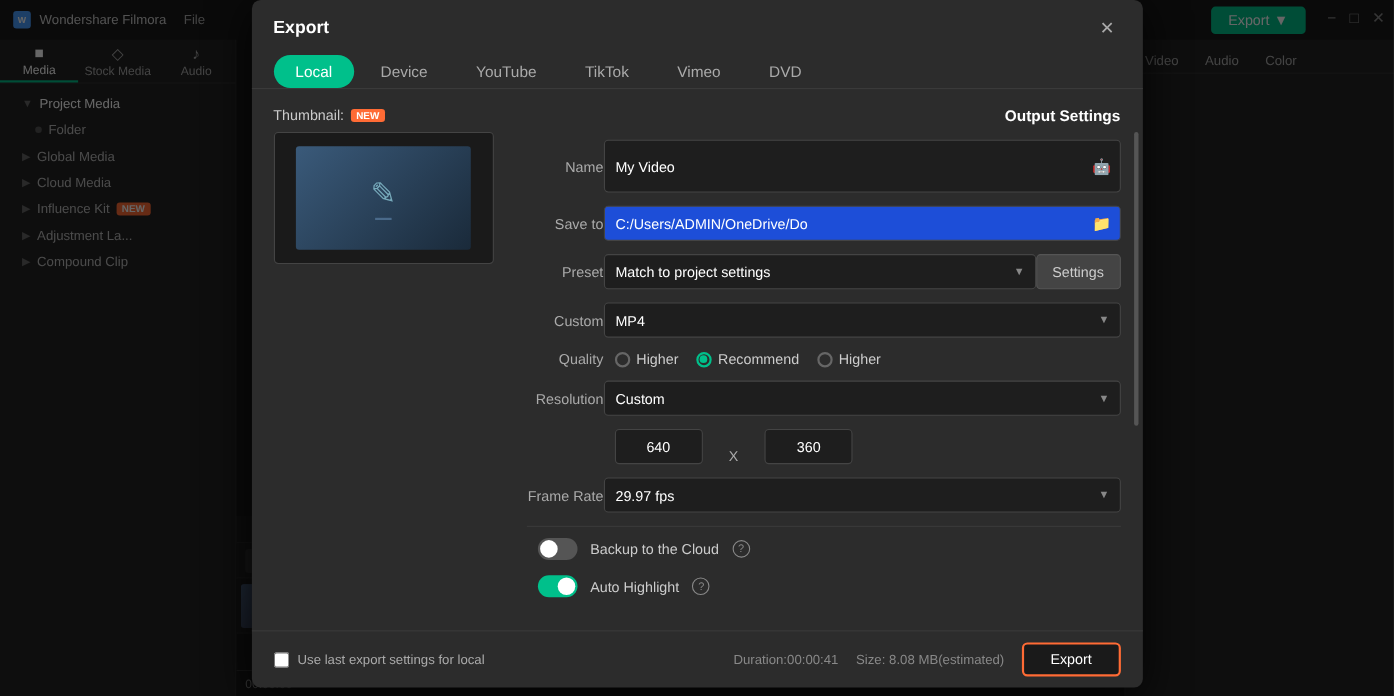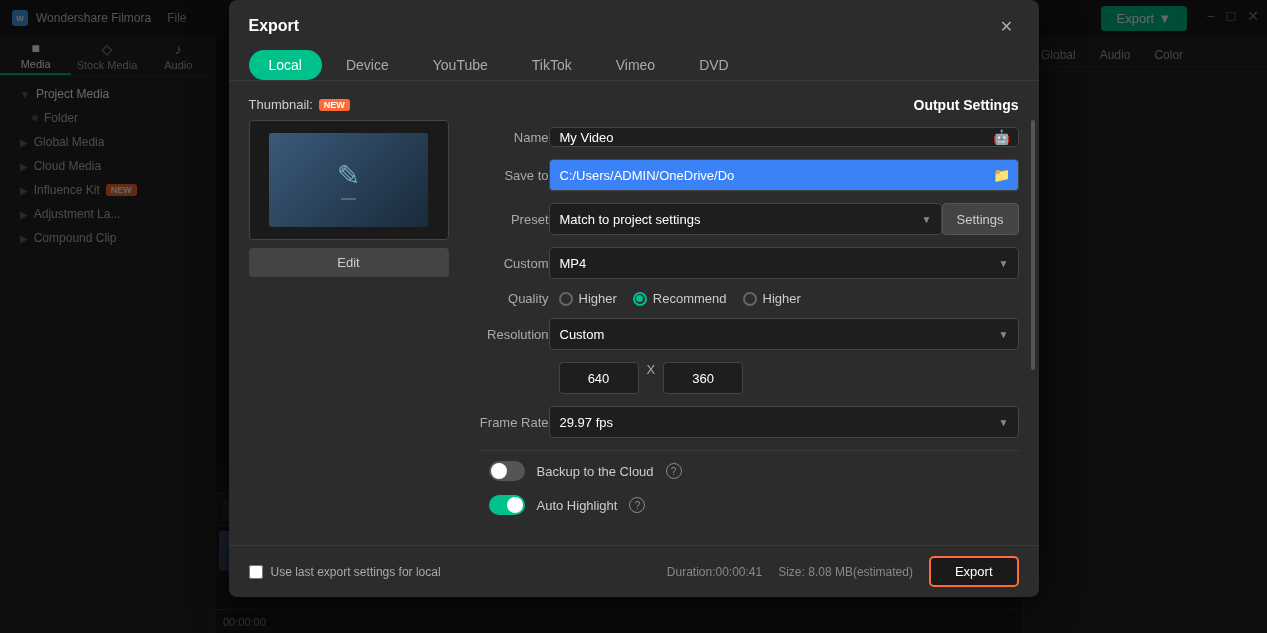--- a/index.html
+++ b/index.html
@@ -414,21 +414,21 @@
       align-items: center;
     }
     .os-input-with-icon input {
       width: 100%;
       background: #1e1e1e;
       border: 1px solid #444;
       border-radius: 4px;
       color: #fff;
       padding: 5px 32px 5px 10px;
       font-size: 13px;
-      height: 20px;
+      height: 48px;
     }
     .os-input-icon {
       position: absolute;
       right: 8px;
       color: #888;
       font-size: 14px;
       cursor: pointer;
     }
     .os-select-wrapper {
       flex: 1;
@@ -500,22 +500,22 @@
       background: #00c08b;
     }
     .radio-label {
       font-size: 13px;
       color: #ccc;
     }
 
     
     .res-inputs {
       display: flex;
-      align-items: flex-start;
-      gap: 8px;
+      align-items: flex-end;
+      gap: 24px;
       margin-bottom: 12px;
       margin-left: 80px;
     }
     .res-input {
       width: 80px;
       background: #1e1e1e;
       border: 1px solid #444;
       border-radius: 4px;
       color: #fff;
       padding: 5px 10px;
@@ -701,21 +701,21 @@
     </div>
     <div class="sidebar-item">
       <span class="si-arrow">▶</span>
       <span>Compound Clip</span>
     </div>
   </div>
 </div>
 
 <div class="right-panel">
   <div class="right-panel-tabs">
-    <div class="rpt">Global</div>
+    <div class="rpt">Video</div>
     <div class="rpt">Audio</div>
     <div class="rpt">Color</div>
   </div>
 </div>
 
 <div class="main-content"></div>
 
 <div class="timeline-area">
   <div class="timeline-toolbar">
     <button class="tl-btn">↶</button>
@@ -764,38 +764,37 @@
           <span class="new-badge">NEW</span>
         </div>
         <div class="thumb-preview">
           <div class="thumb-preview-inner">
             <div style="display:flex;flex-direction:column;align-items:center">
               <span class="thumb-edit-icon">✎</span>
               <div class="thumb-line"></div>
             </div>
           </div>
         </div>
-        <button class="edit-btn">Edit</button>
       </div>
 
       <div class="output-settings">
         <div class="os-title">Output Settings</div>
 
         <div class="os-row">
           <span class="os-label">Name</span>
           <div class="os-input-with-icon">
             <input type="text" class="os-input" style="width: 100%; padding-right: 32px;" value="My Video">
             <span class="os-input-icon">🤖</span>
           </div>
         </div>
 
         <div class="os-row">
           <span class="os-label">Save to</span>
           <div class="os-input-with-icon">
-            <input type="text" style="width: 100%; background: #3b82f6; border: 1px solid rgb(68, 68, 68); border-radius: 4px; color: rgb(255, 255, 255); padding: 5px 32px 5px 10px; font-size: 13px; height: 32px;" value="C:/Users/ADMIN/OneDrive/Do">
+            <input type="text" style="width: 100%; background: #1d4ed8; border: 1px solid rgb(68, 68, 68); border-radius: 4px; color: rgb(255, 255, 255); padding: 5px 32px 5px 10px; font-size: 13px; height: 32px;" value="C:/Users/ADMIN/OneDrive/Do">
             <span class="os-input-icon">📁</span>
           </div>
         </div>
 
         <div class="os-row">
           <span class="os-label">Preset</span>
           <div class="os-select-wrapper">
             <select class="os-select">
               <option>Match to project settings</option>
             </select>

